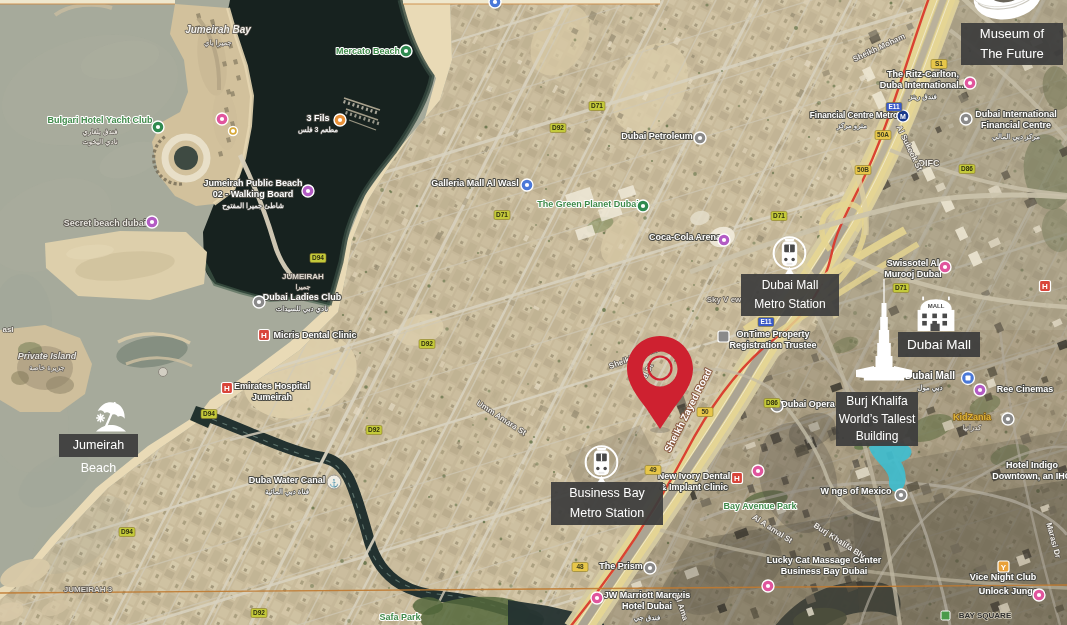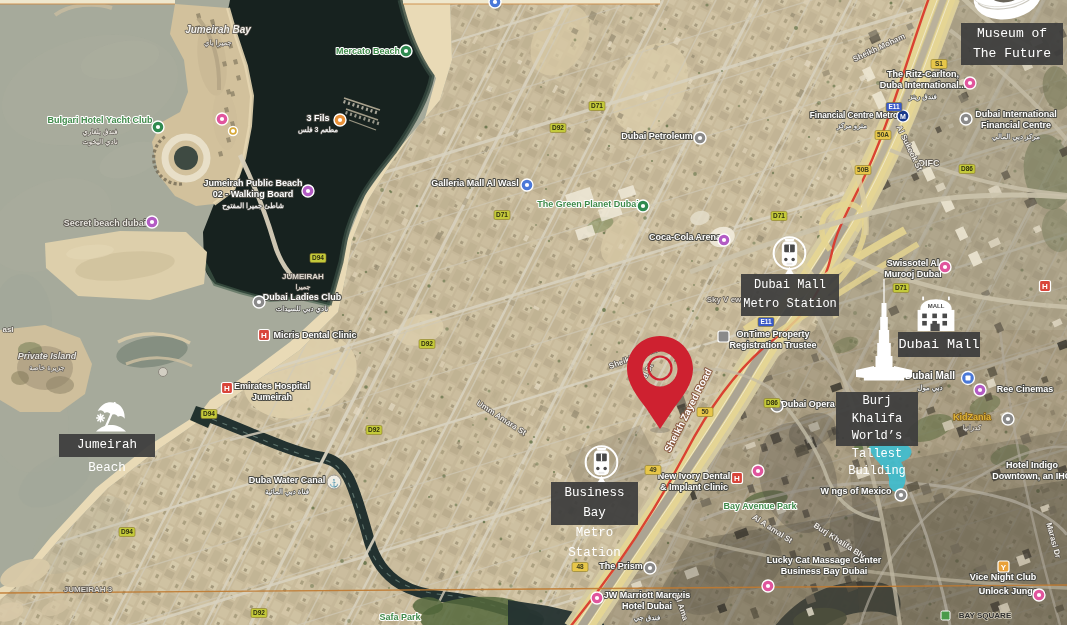--- a/index.html
+++ b/index.html
@@ -1,15 +1,15 @@
 <!DOCTYPE html>
 <html><head><meta charset="utf-8"><style>
 html,body{margin:0;padding:0;}
 body{width:1067px;height:625px;overflow:hidden;position:relative;font-family:"Liberation Sans",sans-serif;background:#ccbfa1;}
-.box{position:absolute;background:rgba(60,60,60,0.93);color:#fff;text-align:center;font-family:Liberation Mono, monospace;}
+.box{position:absolute;background:rgba(60,60,60,0.93);color:#fff;text-align:center;font-family:Liberation Sans, sans-serif;}
 </style></head><body>
 
 <svg width="1067" height="625" viewBox="0 0 1067 625" style="position:absolute;left:0;top:0">
 <defs>
 <pattern id="blkA" width="30" height="22" patternUnits="userSpaceOnUse" patternTransform="rotate(-63)">
 <rect width="30" height="22" fill="#cbbd9e"></rect>
 <rect x="1" y="1" width="12" height="8" fill="#d5c8a9"></rect>
 <rect x="15" y="1" width="13" height="8" fill="#c3b697"></rect>
 <rect x="1" y="11" width="9" height="9" fill="#d1c4a5"></rect>
 <rect x="12" y="11" width="7" height="9" fill="#bcaf91"></rect>
@@ -1345,14 +1345,14 @@
 </svg>
 
 <div class="box" style="left:961px;top:23px;width:102px;height:41px;font-size:13px;line-height:20px;padding-top:1px;">Museum of<br>The Future</div>
 
 <div class="box" style="left:741px;top:274px;width:98px;height:40px;font-size:12px;line-height:19px;padding-top:2px;">Dubai Mall<br>Metro Station</div>
 
 <div class="box" style="left:898px;top:332px;width:82px;height:25px;font-size:13.5px;line-height:25px;">Dubai Mall</div>
 
 <div class="box" style="left:836px;top:392px;width:82px;height:53px;font-size:12px;line-height:17.5px;padding-top:1px;">Burj Khalifa<br>World’s Tallest<br>Building</div>
 
-<div class="box" style="left:551px;top:482px;width:87px;height:42px;font-size:12.5px;line-height:20px;padding-top:1px;">Business Bay<br>Metro Station</div>
-
-<div class="box" style="left:59px;top:434px;width:96px;height:23px;font-size:12.5px;line-height:23px;">Jumeirah Beach</div>
+<div class="box" style="left:551px;top:482px;width:112px;height:42px;font-size:12.5px;line-height:20px;padding-top:1px;">Business Bay<br>Metro Station</div>
+
+<div class="box" style="left:59px;top:434px;width:79px;height:23px;font-size:12.5px;line-height:23px;">Jumeirah Beach</div>
 </body></html>

